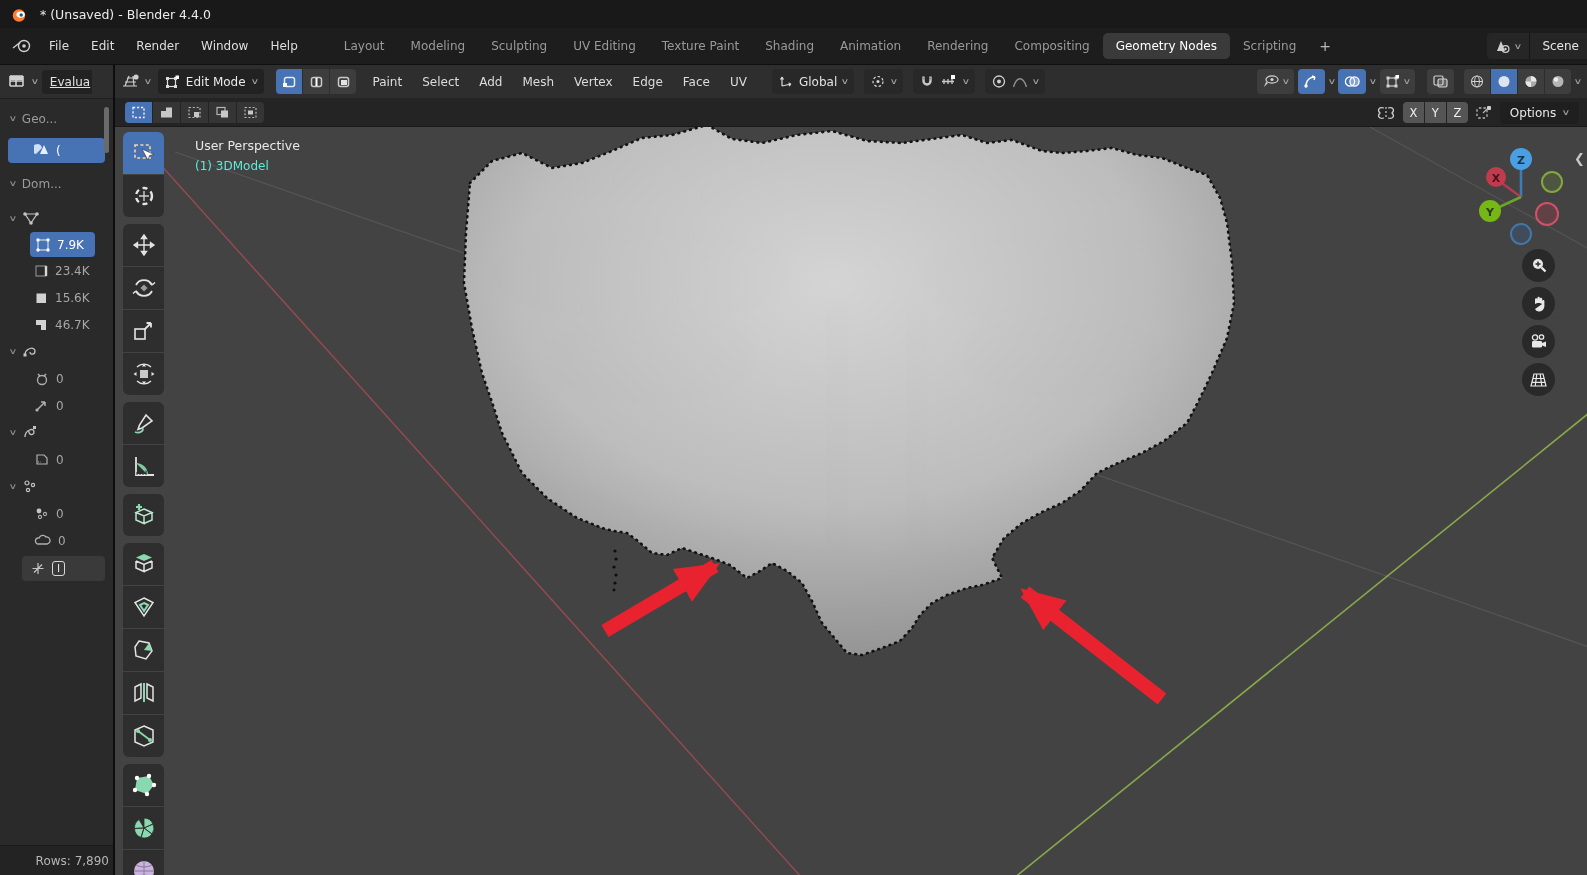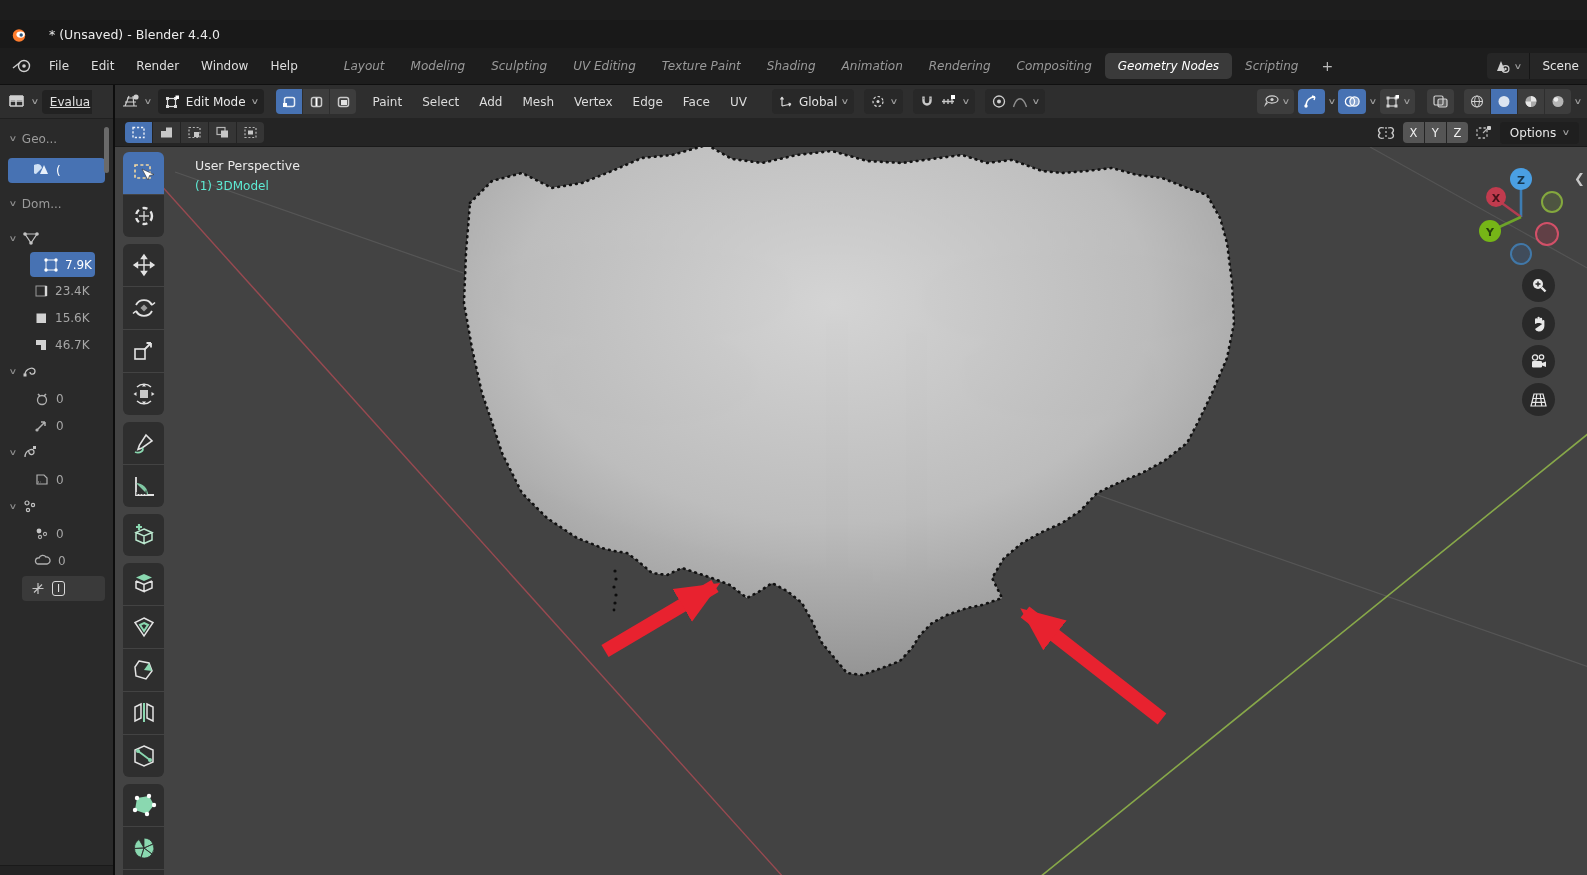--- a/index.html
+++ b/index.html
@@ -1,27 +1,27 @@
 <!DOCTYPE html>
 <html><head>
 <meta charset="utf-8">
 <style>
   html,body{margin:0;padding:0;background:#000;}
   .app{position:relative;width:1587px;height:875px;overflow:hidden;background:#1d1d1d;
        font-family:"DejaVu Sans",sans-serif;font-size:12px;color:#d5d5d5;}
   svg{display:block}
   
-  .titlebar{height:28px;background:#191919;display:flex;align-items:center;gap:21px;padding-left:11px;
-            color:#ececec;font-size:12.5px;margin-top:20px;}
+  .titlebar{height:28px;background:#191919;display:flex;align-items:center;gap:12px;padding-left:11px;
+            color:#ececec;font-size:12.5px;}
   
   .topbar{height:36px;background:#1d1d1d;display:flex;align-items:center;border-bottom:1px solid #101010;}
   .tb-logo{margin:0 6px 0 12px;}
   .menu-item{padding:5px 11px;color:#dedede;border-radius:4px;cursor:default;}
   .tabs{display:flex;align-items:center;margin-left:22px;height:100%;}
-  .tab{padding:6px 13px;color:#999;white-space:nowrap;font-style:italic;}
+  .tab{padding:6px 13px;color:#999;white-space:nowrap;}
   .tab.active{background:#3a3a3a;color:#fff;border-radius:5px;}
   .tab-plus{color:#bbb;padding:4px 10px;font-size:14px;}
   .scene-chip{margin-left:auto;display:flex;align-items:center;height:26px;background:#262626;
               border-radius:4px 0 0 4px;padding:0 0 0 7px;gap:4px;}
   .scene-chip .sep{width:1px;height:26px;background:#161616;margin-left:5px;}
   .scene-label{padding:0 8px;color:#e6e6e6;}
   .chev{color:#9f9f9f;font-size:8px;transform:scaleX(1.5);display:inline-block;}
   
   .workarea{display:flex;height:811px;}
   .leftcol{width:113px;background:#2a2a2a;border-right:2px solid #0d0d0d;display:flex;flex-direction:column;}
@@ -29,21 +29,21 @@
   
   .ss-header{height:33px;background:#2e2e2e;display:flex;align-items:center;gap:4px;padding-left:8px;
              border-bottom:1px solid #202020;}
   .ss-filter{height:24px;background:#222;border-radius:4px 0 0 4px;display:flex;align-items:center;
              padding:0 2px 0 8px;color:#e2e2e2;text-decoration:underline;}
   .ss-body{flex:1;position:relative;background:#2a2a2a;padding-top:6px;}
   .ss-row{height:27px;display:flex;align-items:center;gap:6px;padding-left:10px;color:#9b9b9b;}
   .ss-row .tri{font-size:8px;color:#8f8f8f;transform:scaleX(1.5);}
   .ss-sub{padding-left:34px;color:#a6a6a6;}
   .ss-sel{background:#4772b3;color:#fff;border-radius:4px;margin:0 8px 0 8px;padding-left:26px;height:25px;}
-  .ss-sel2{background:#4772b3;color:#fff;border-radius:4px;margin:0 18px 0 30px;padding-left:14px;height:25px;}
+  .ss-sel2{background:#4772b3;color:#fff;border-radius:4px;margin:0 18px 0 30px;padding-left:6px;height:25px;}
   .ss-scroll{position:absolute;top:8px;right:4px;width:5px;height:46px;background:#6a6a6a;border-radius:3px;}
   .ss-status{height:30px;background:#232323;border-top:1px solid #1a1a1a;display:flex;align-items:center;
              justify-content:flex-end;padding-right:4px;color:#b5b5b5;}
   .ico{flex:0 0 auto;}
   
   .vp-header{height:33px;background:#2e2e2e;display:flex;align-items:center;gap:2px;padding:0 6px;
              border-bottom:1px solid #242424;}
   .vph-menu{padding:5px 9px;color:#dcdcdc;}
   .mode-chip{height:25px;background:#222;border-radius:4px;display:flex;align-items:center;gap:6px;
              padding:0 7px;margin:0 5px;color:#e8e8e8;}

